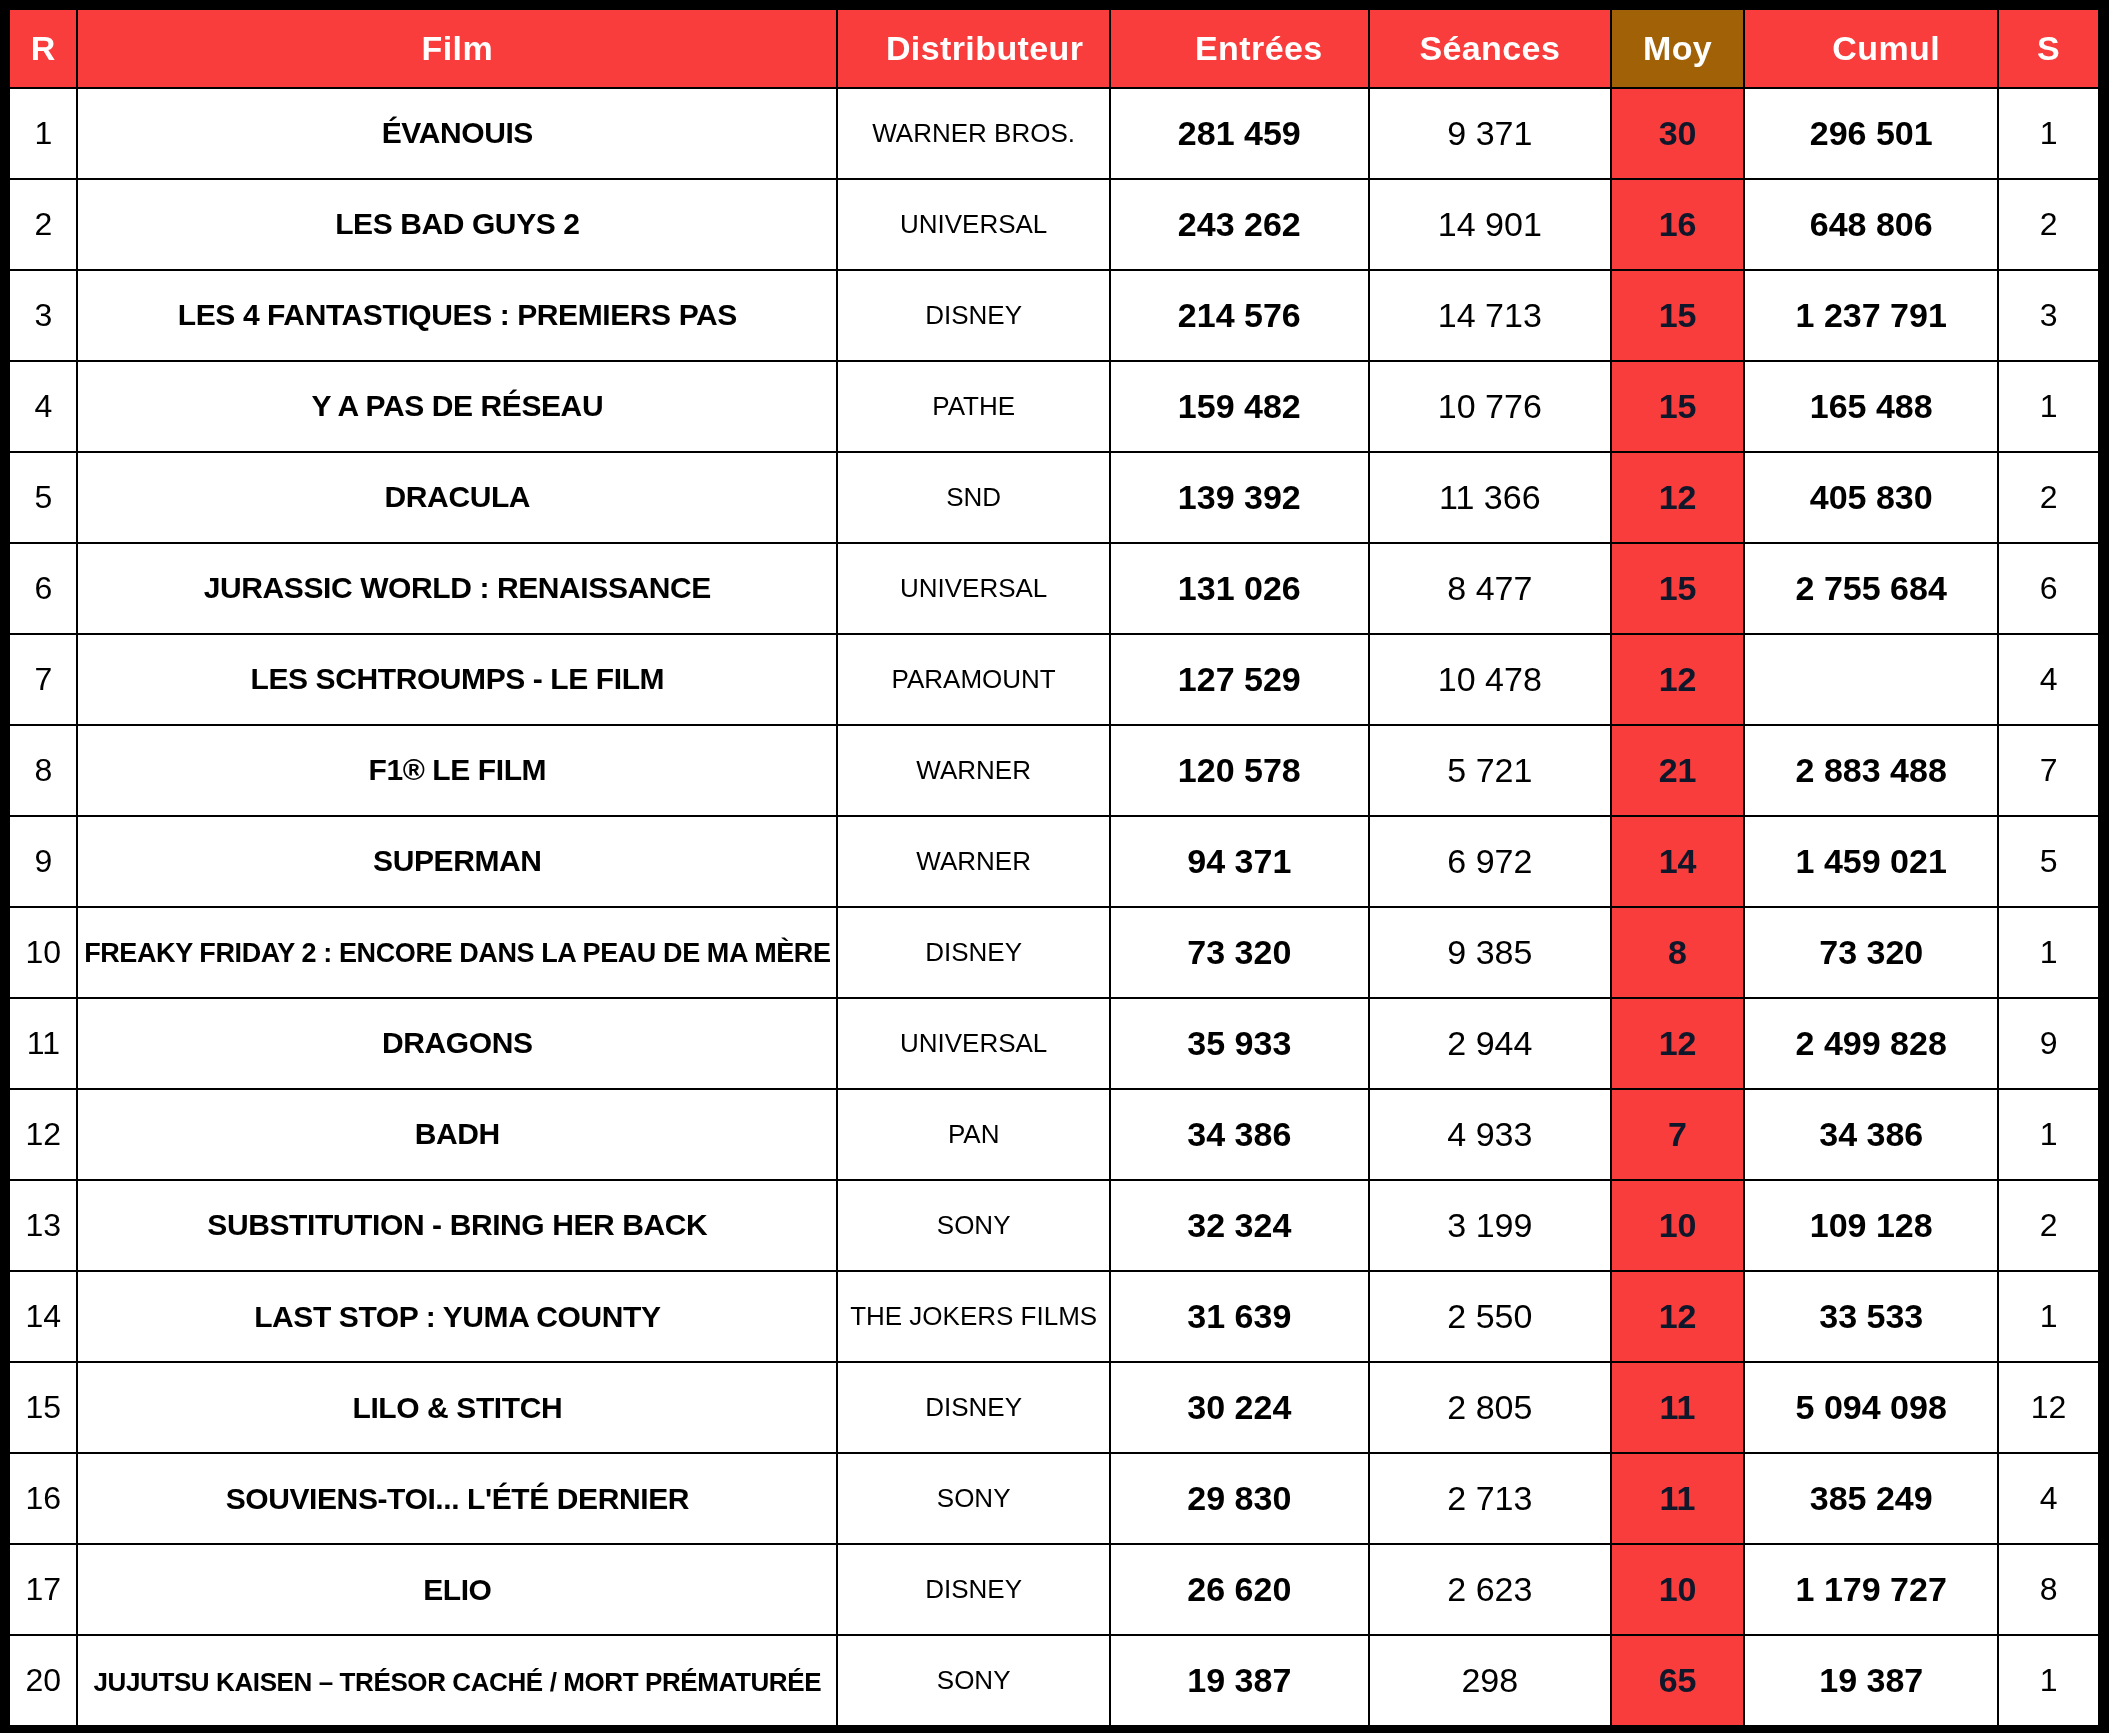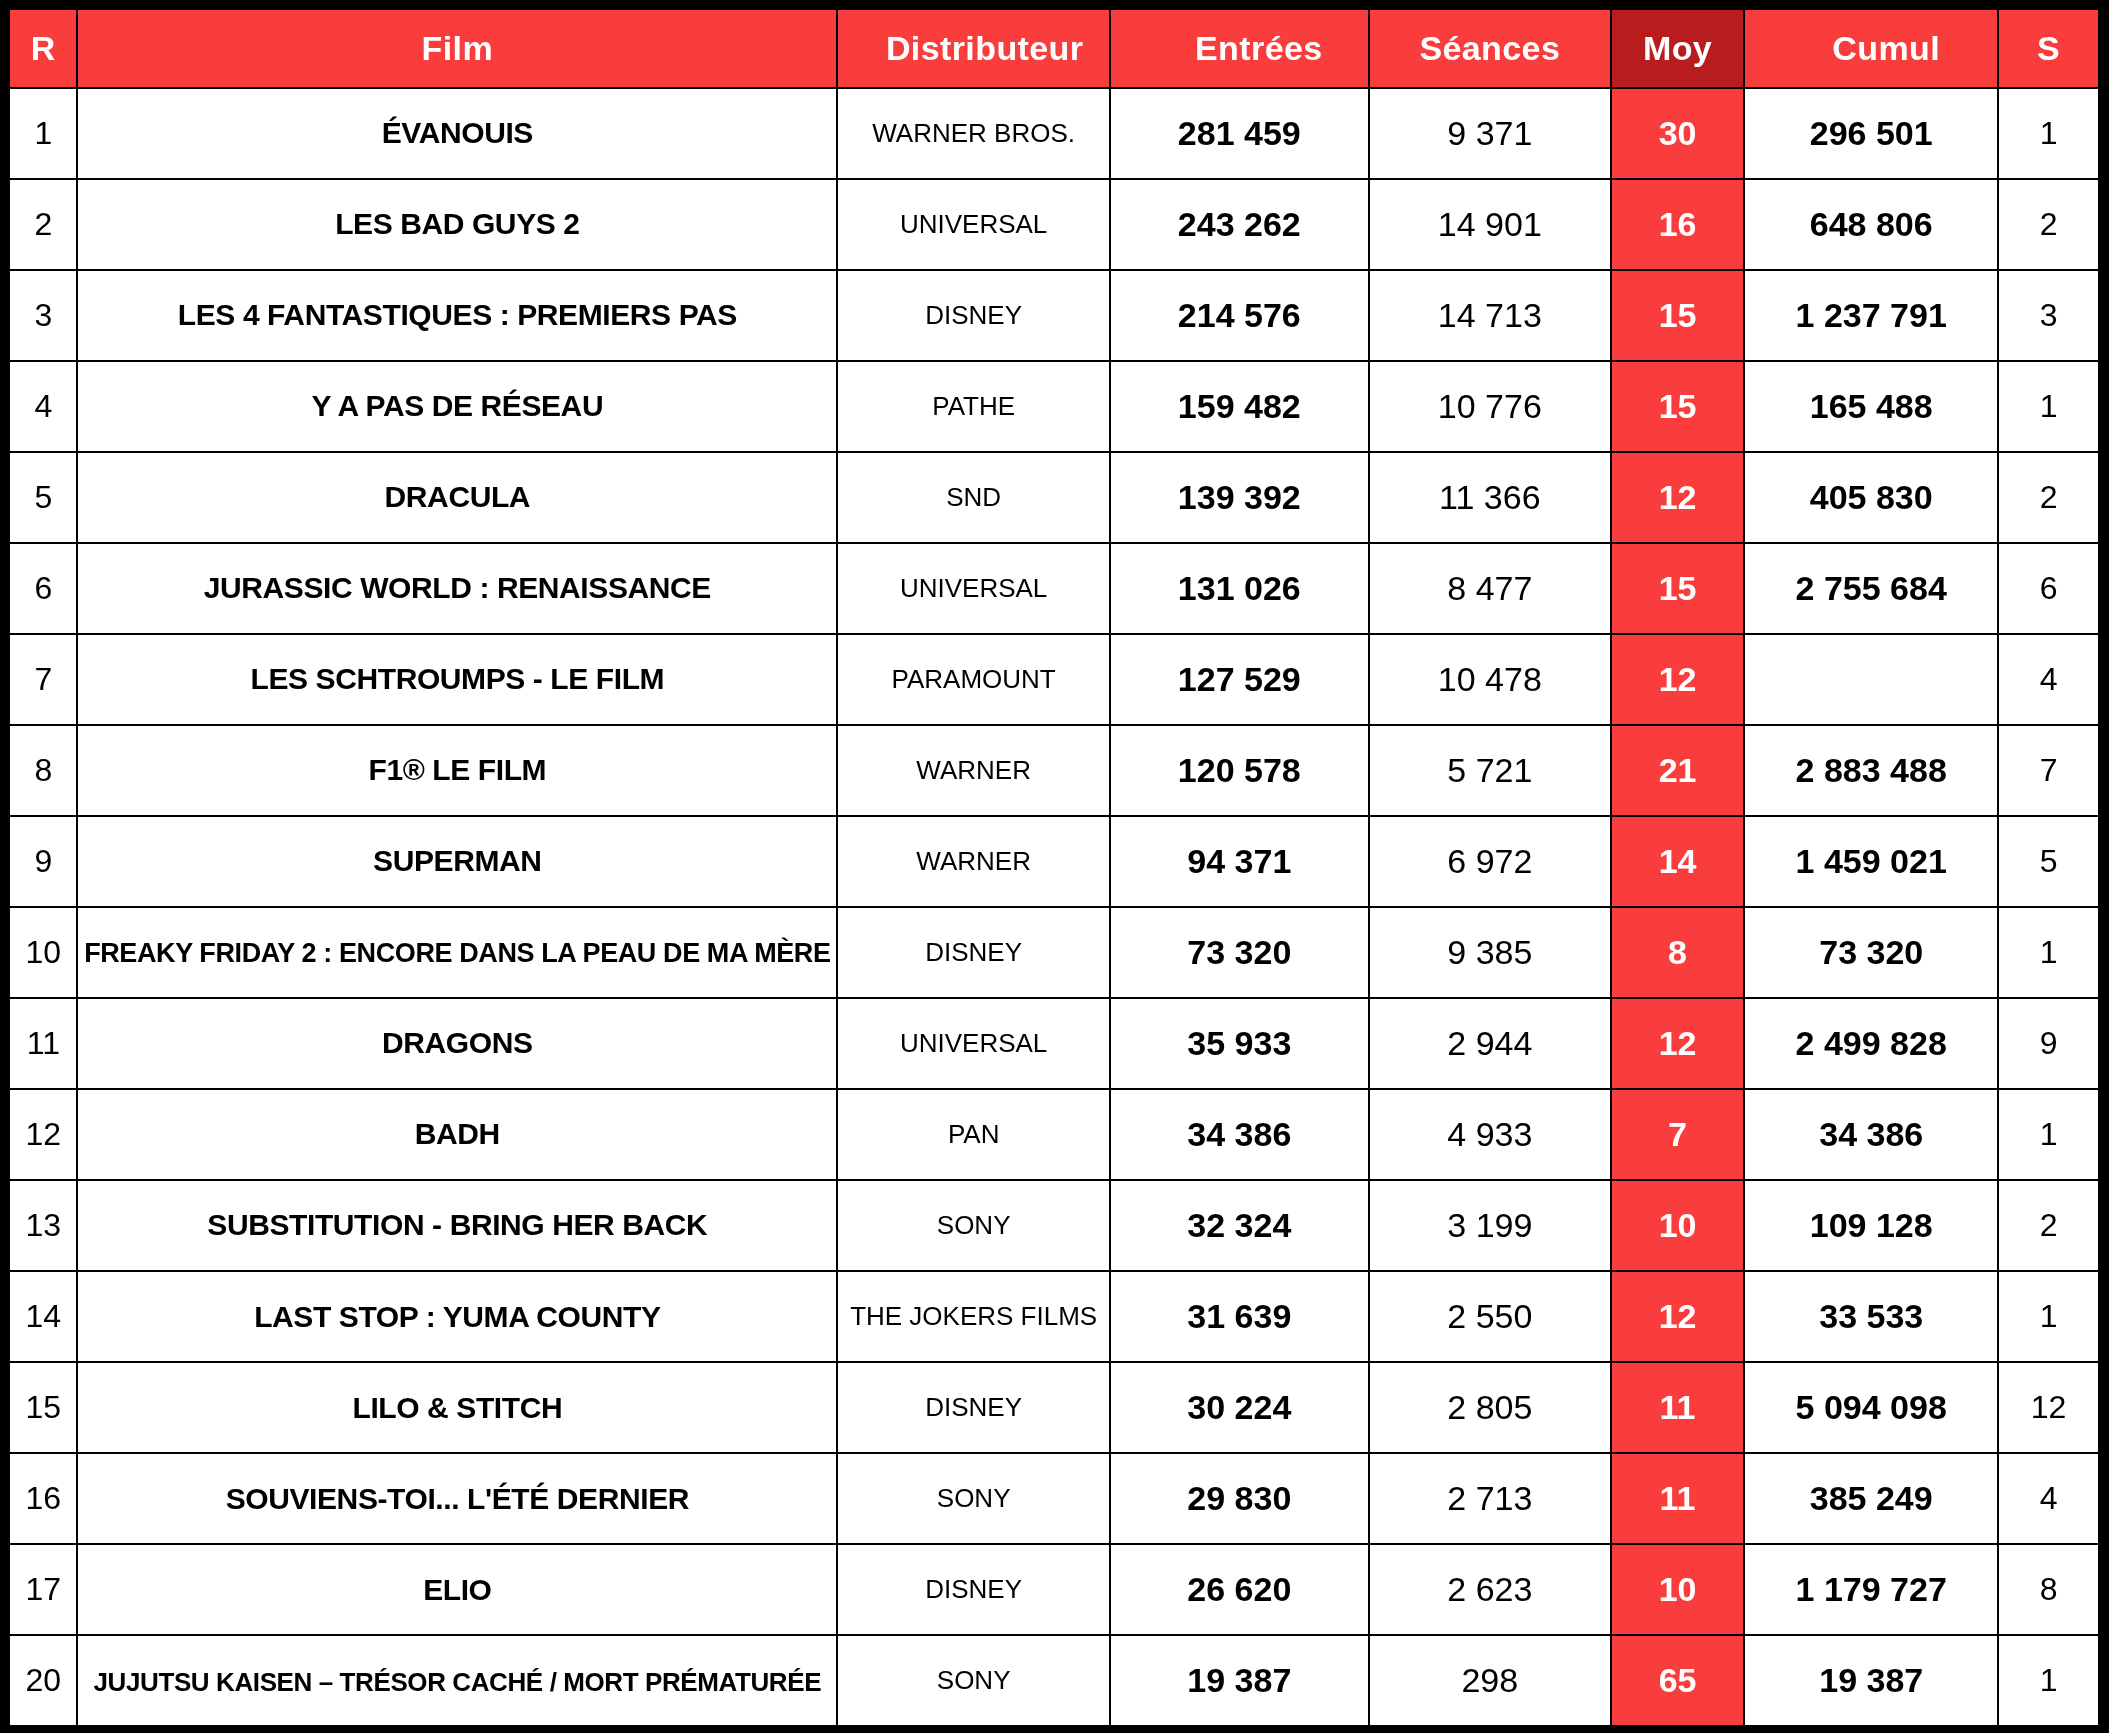--- a/index.html
+++ b/index.html
@@ -32,21 +32,21 @@
     font-size:34px;
     letter-spacing:0.4px;
   }
   td { font-size:34px; color:#000; white-space:nowrap; }
   td .cellspan { display:inline-block; max-width:100%; }
   td.c-r   { font-size:32px; font-weight:normal; }
   td.c-film { font-weight:bold; font-size:30px; letter-spacing:-0.4px; }
   td.c-dist { font-size:26px; font-weight:normal; }
   td.c-entries { font-weight:bold; }
   td.c-screenings { font-weight:normal; }
-  td.c-avg { color:#ffffff; font-weight:bold; }
+  td.c-avg { color:#0f172a; font-weight:bold; }
   td.c-cumul { font-weight:bold; }
   td.c-weeks { font-size:32px; font-weight:normal; }
 </style>
 </head>
 <body>
 
 <div class="page">
   <table class="boxoffice">
     <colgroup>
       <col style="width:3.25%">
@@ -58,21 +58,21 @@
       <col style="width:12.16%">
       <col style="width:4.81%">
     </colgroup>
     <thead>
       <tr>
         <th style="background: rgb(249, 60, 60);">R</th>
         <th style="background: rgb(249, 60, 60);">Film</th>
         <th style="background: rgb(249, 60, 60); padding-left: 27px;">Distributeur</th>
         <th style="background: rgb(249, 60, 60); padding-left: 44px;">Entrées</th>
         <th style="background: rgb(249, 60, 60);">Séances</th>
-        <th style="background: #b91c1c;">Moy</th>
+        <th style="background: #a16207;">Moy</th>
         <th style="background: rgb(249, 60, 60); padding-left: 35px;">Cumul</th>
         <th style="background: rgb(249, 60, 60);">S</th>
       </tr>
     </thead>
     <tbody id="table-body">
         <tr>
     <td class="c-r"><span class="cellspan">1</span></td>
     <td class="c-film"><span class="cellspan">ÉVANOUIS</span></td>
     <td class="c-dist"><span class="cellspan">WARNER BROS.</span></td>
     <td class="c-entries"><span class="cellspan">281 459</span></td>

